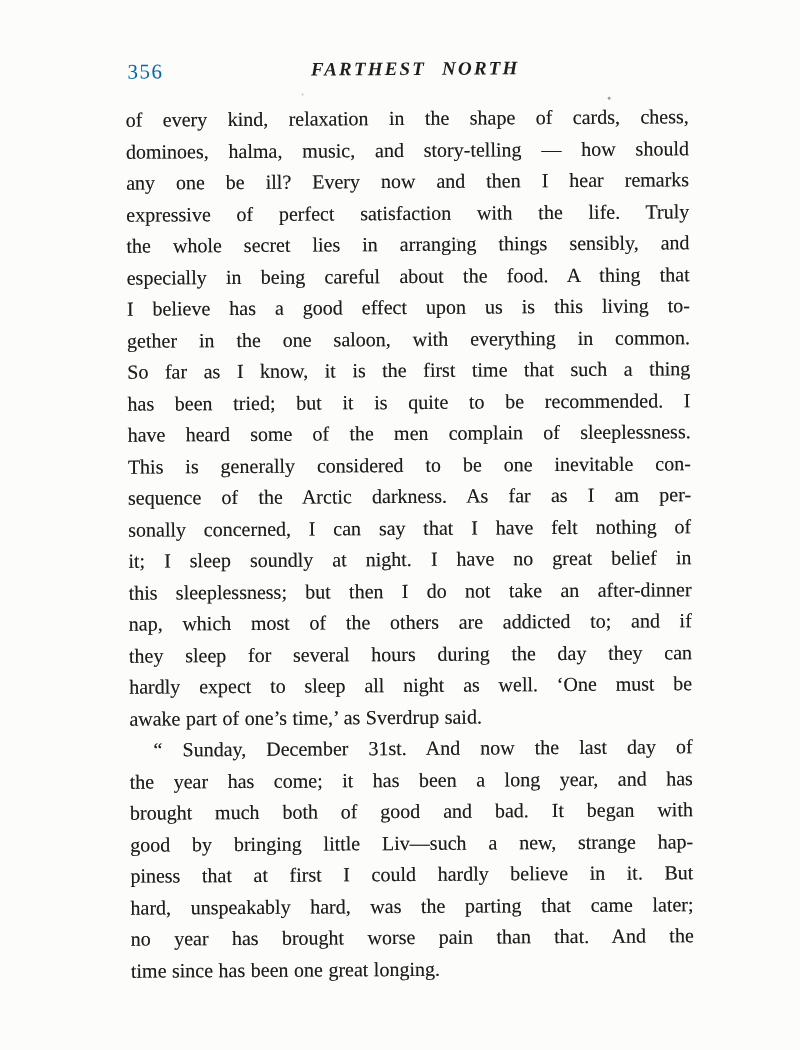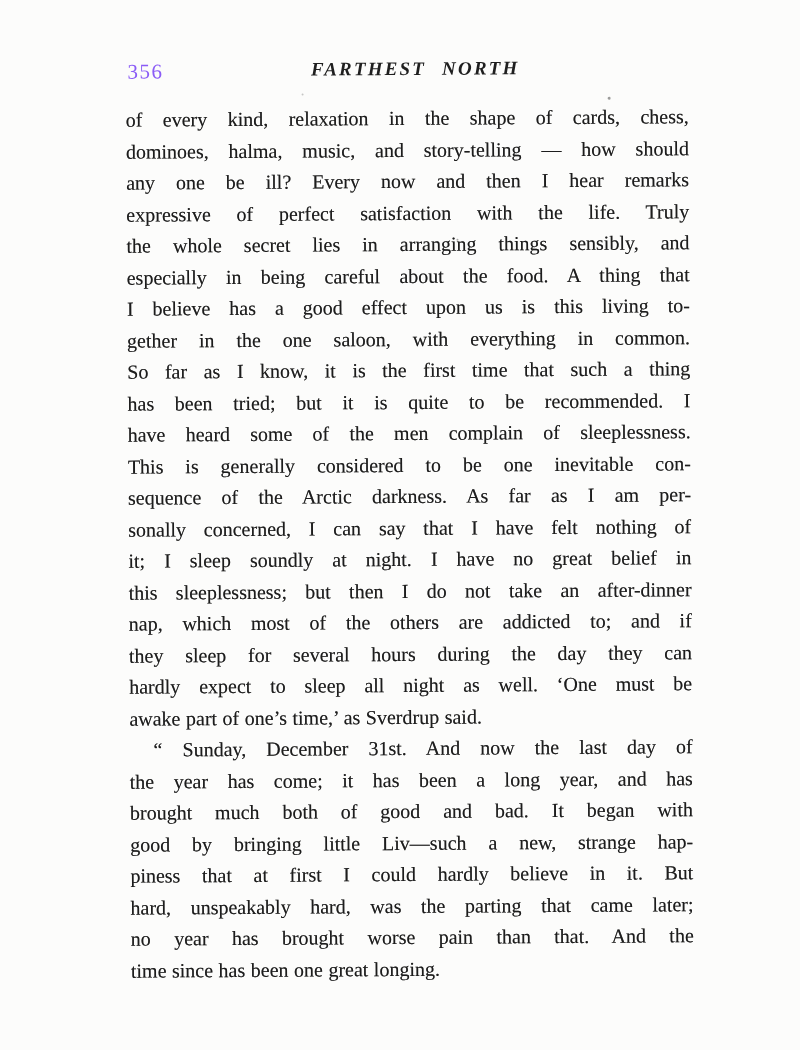--- a/index.html
+++ b/index.html
@@ -28,21 +28,21 @@
     top: 54px;
     width: 563px;
     height: 30px;
   }
   .page-number {
     position: absolute;
     left: 2px;
     top: 4px;
     font-size: 21px;
     letter-spacing: 1.5px;
-    color: #8b5cf6;
+    color: #0369a1;
   }
   .running-title {
     position: absolute;
     left: 50%;
     top: 4px;
     transform: translateX(-46%);
     font-style: italic;
     font-weight: 600;
     font-size: 19px;
     letter-spacing: 2.2px;

